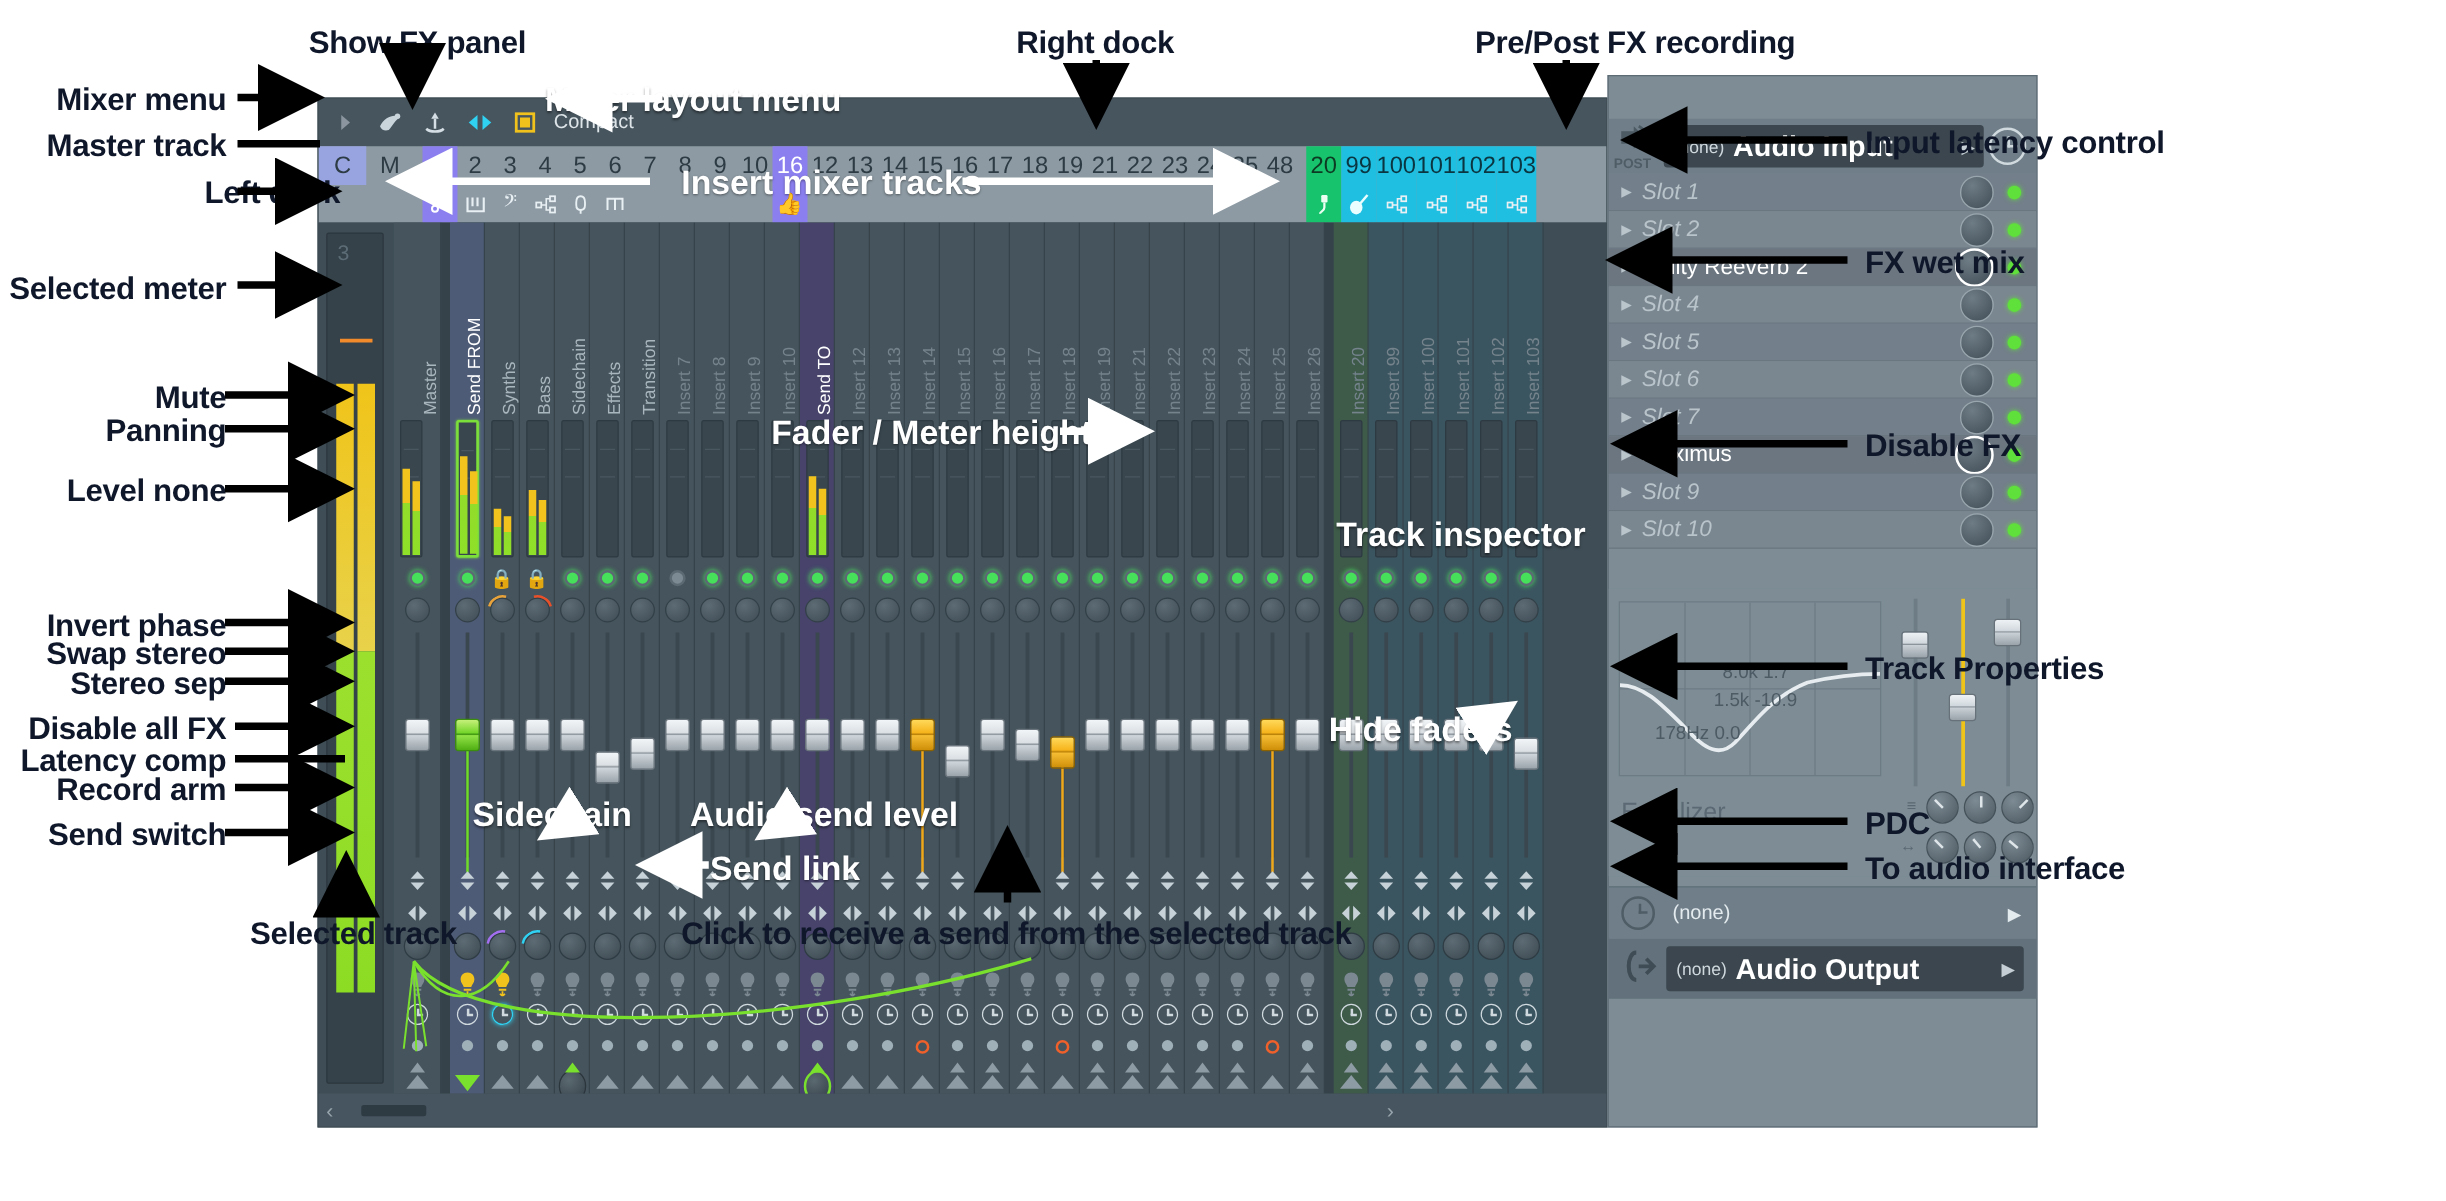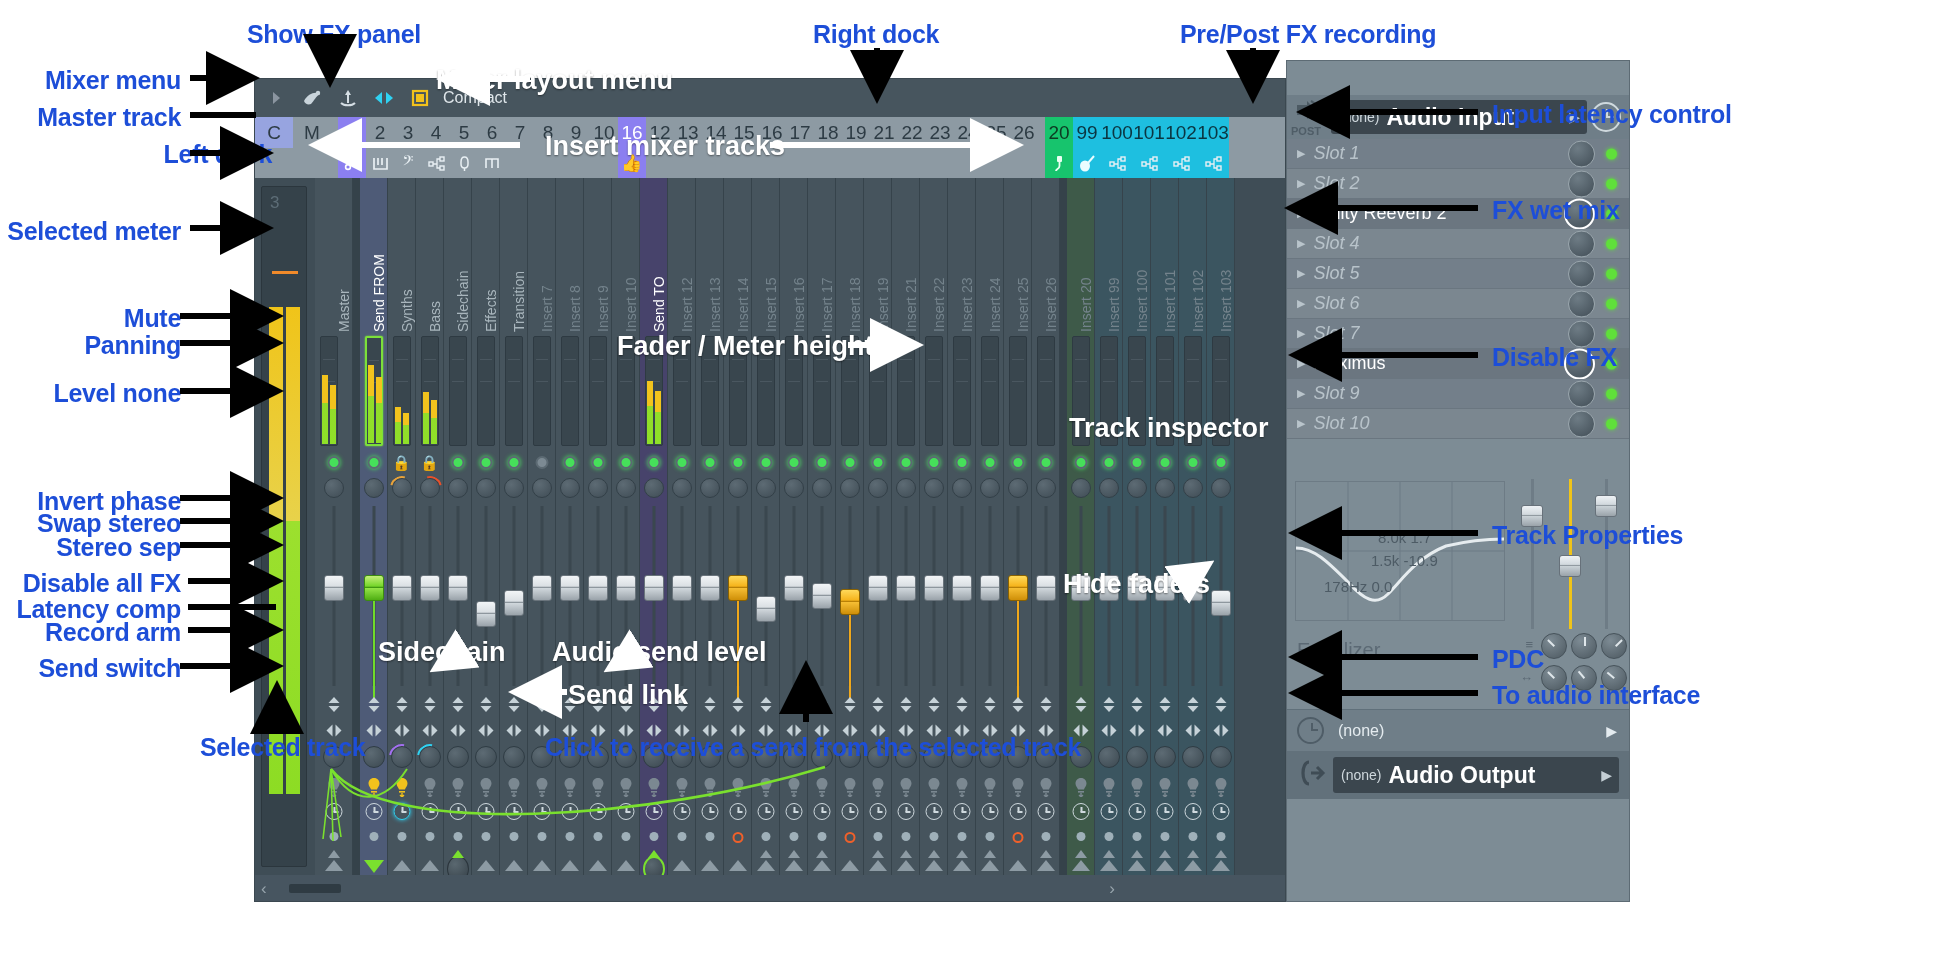--- a/index.html
+++ b/index.html
@@ -8,21 +8,21 @@
     width:1957px; height:961px;
     background:#ffffff;
     font-family:"Liberation Sans", sans-serif;
     position:relative;
     overflow:hidden;
   }
 
   
   .ann {
     position:absolute;
-    color:#1d4ed8;
+    color:#0f172a;
     font-weight:bold;
     white-space:nowrap;
     font-size:25px;
     letter-spacing:-0.3px;
   }
   .ann.right-al { text-align:right; }
 
   
   #leaders { position:absolute; left:0; top:0; width:1957px; height:961px; pointer-events:none; }
 
@@ -321,21 +321,21 @@
       <div class="numcell">15</div>
       <div class="numcell">16</div>
       <div class="numcell">17</div>
       <div class="numcell">18</div>
       <div class="numcell">19</div>
       <div class="numcell">21</div>
       <div class="numcell">22</div>
       <div class="numcell">23</div>
       <div class="numcell">24</div>
       <div class="numcell">25</div>
-      <div class="numcell">26</div>
+      <div class="numcell">48</div>
       <div class="numcell gap"></div>
       <div class="numcell g1">20</div>
       <div class="numcell g2">99</div>
       <div class="numcell g2" style="width: 32px;">100</div>
       <div class="numcell g2" style="width: 32px;">101</div>
       <div class="numcell g2" style="width: 32px;">102</div>
       <div class="numcell g2" style="width: 32px;">103</div>
     </div>
   <div id="iconrow">
       <div class="icocell master"></div>

